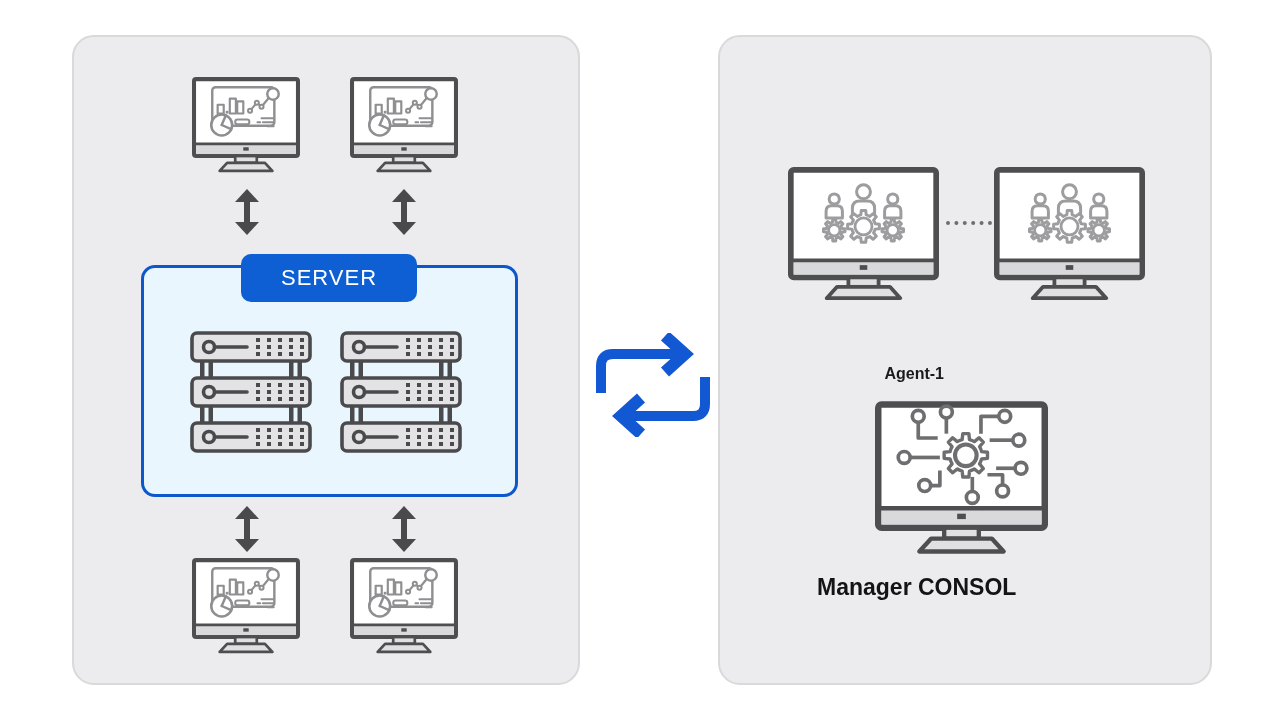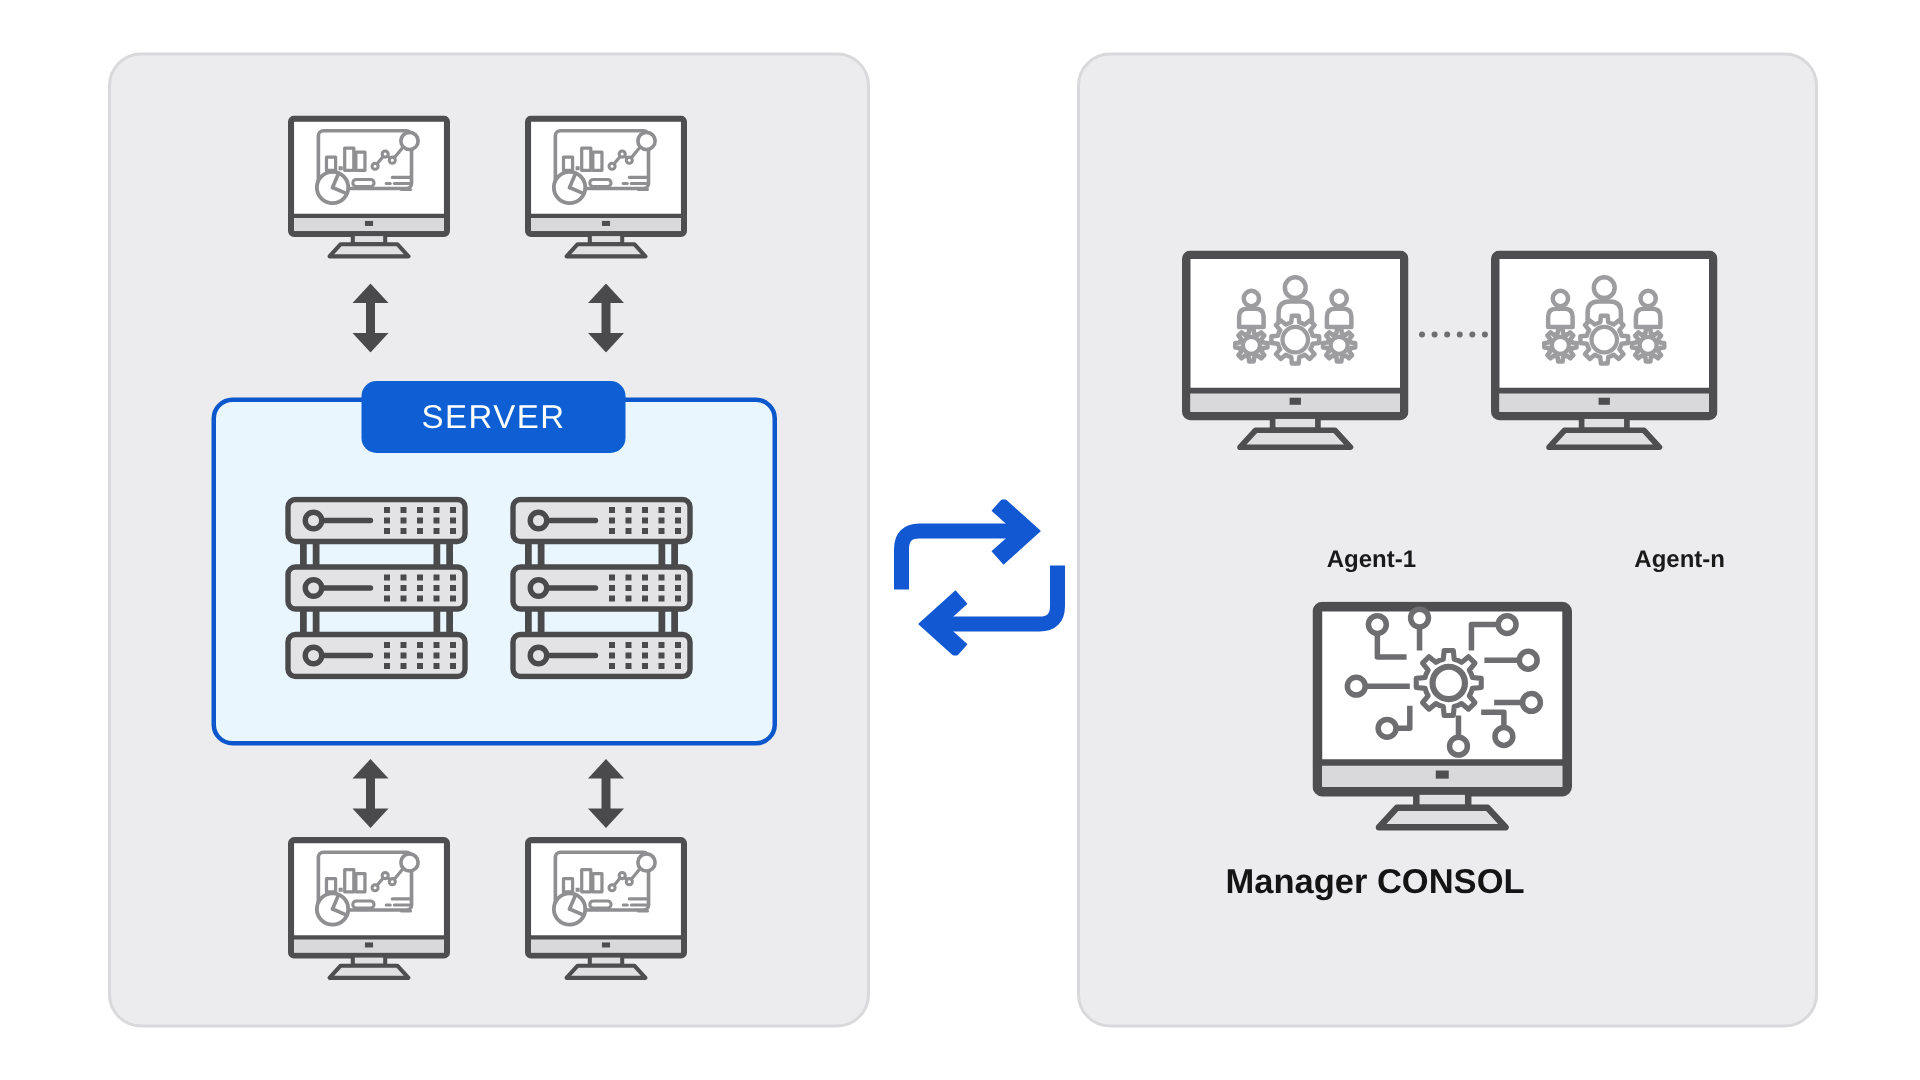--- a/index.html
+++ b/index.html
@@ -217,21 +217,20 @@
     </svg>
 
     <div class="dots"></div>
 
     <svg class="abs" style="left:274px;top:130px" width="151" height="134" viewBox="0 0 160 142">
       <use href="#monitor-frame"></use>
         <use href="#agents-art"></use>
     </svg>
 
     <div class="agent-label" style="left:63px">Agent-1</div>
-    <div class="agent-label" style="left:269px">Agent-n</div>
 
     <svg class="abs" style="left:155px;top:364px" width="173" height="154" viewBox="0 0 160 142">
       <use href="#monitor-frame"></use>
         <use href="#manager-art"></use>
     </svg>
 
     <div class="manager-label">Manager CONSOL</div>
   </section>
 
 </div>

